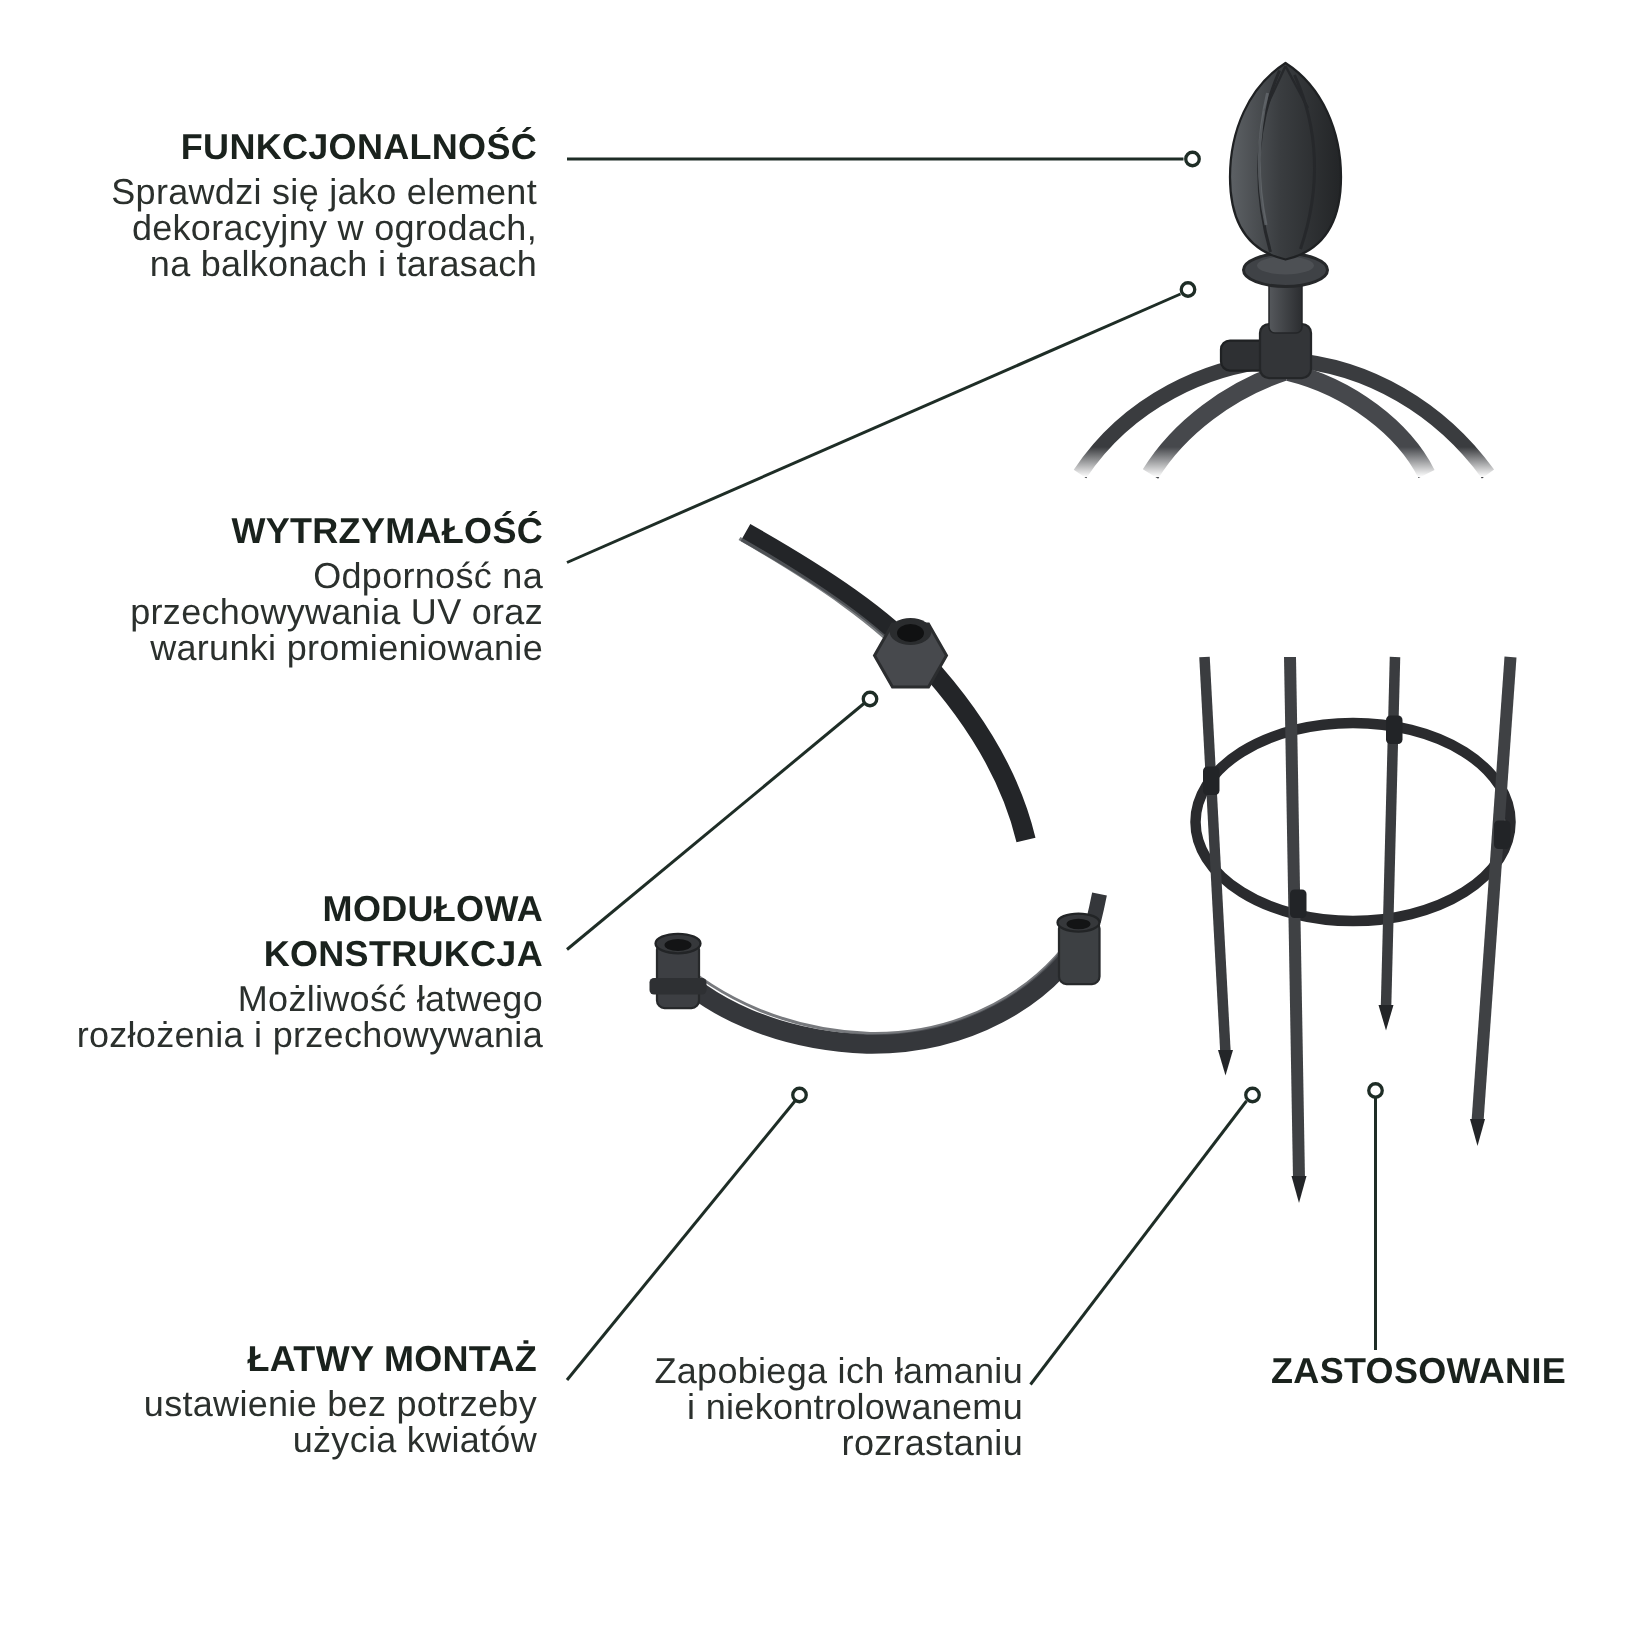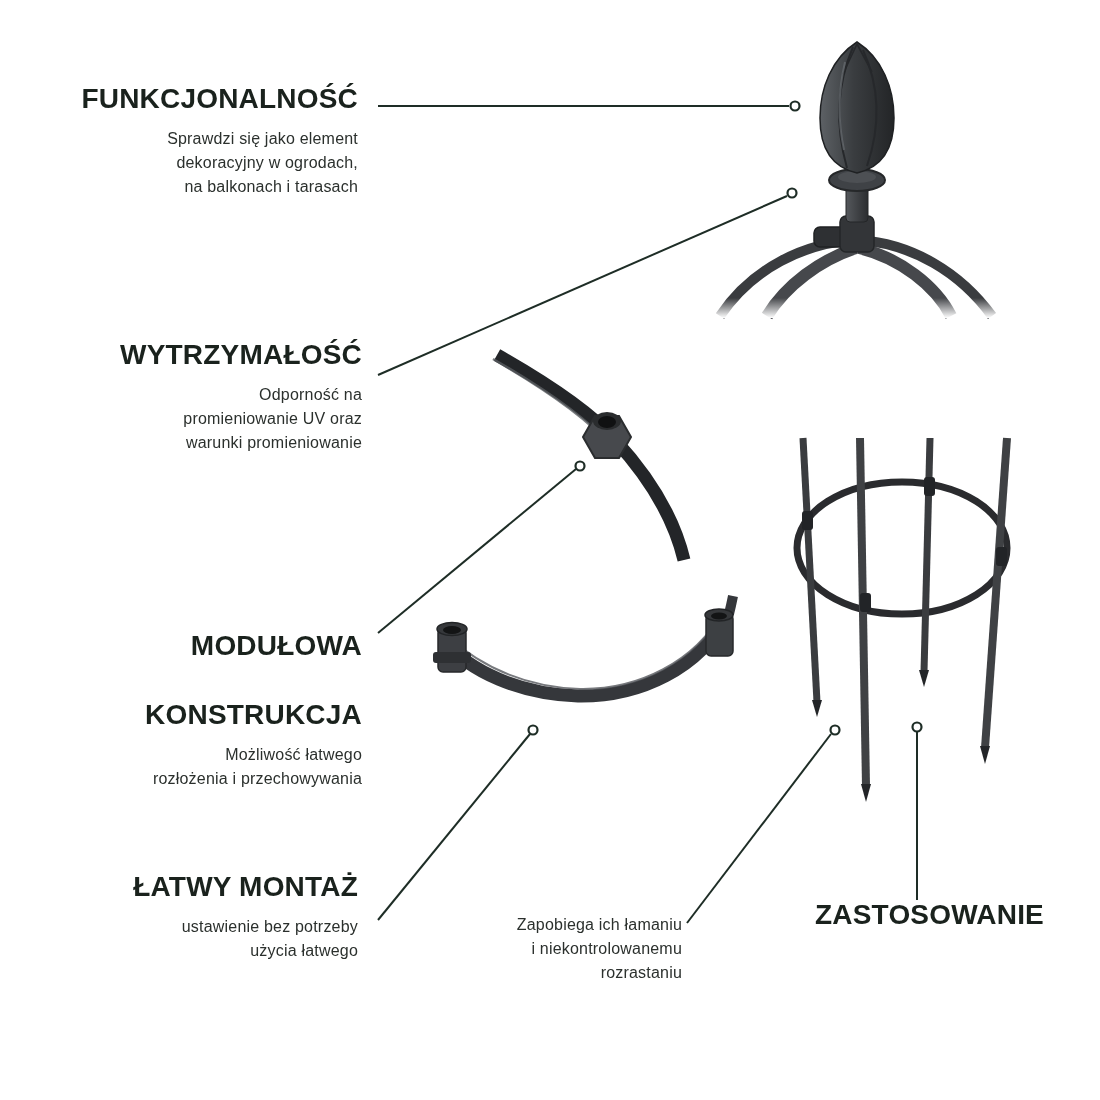--- a/index.html
+++ b/index.html
@@ -3,31 +3,31 @@
 <meta charset="utf-8">
 <style>
   html,body{margin:0;padding:0;background:#ffffff;}
   .canvas{
     position:relative;width:1100px;height:1100px;background:#ffffff;overflow:hidden;
     font-family:"Liberation Sans",sans-serif;
   }
   .art{position:absolute;left:0;top:0;}
   .section{position:absolute;text-align:right;}
   .sec-title{
-    margin:0;font-size:28px;font-weight:700;line-height:30px;
+    margin:0;font-size:24px;font-weight:700;line-height:30px;
     color:#1a221d;letter-spacing:.2px;
   }
-  .sec-title .tl{display:block;margin-top:39px;}
-  .sec-body{margin-top:13px;font-size:16px;line-height:24px;color:#2b302d;letter-spacing:.2px;}
+  .sec-title .tl{display:block;}
+  .sec-body{margin-top:3px;font-size:24px;line-height:24px;color:#2b302d;letter-spacing:.2px;}
   .sec-body .bl{display:block;white-space:nowrap;}
   
   .sec1{left:40px;top:84px;width:318px;}
   .sec2{left:40px;top:340px;width:322px;}
   .sec3{left:24px;top:592px;width:338px;}
-  .sec4{left:40px;top:872px;width:318px;}
+  .sec4{left:40px;top:892px;width:318px;}
   .sec5{left:392px;top:900px;width:290px;}
   .sec6{left:712px;top:900px;width:332px;}
 </style>
 </head>
 <body>
 
 <div class="canvas">
 
   <svg class="art" width="1100" height="1100" viewBox="0 0 1100 1100">
     <defs>
@@ -141,41 +141,41 @@
       <span class="bl">Sprawdzi się jako element</span>
       <span class="bl">dekoracyjny w ogrodach,</span>
       <span class="bl">na balkonach i tarasach</span>
     </div>
   </div>
 
   <div class="section sec2">
     <h2 class="sec-title">WYTRZYMAŁOŚĆ</h2>
     <div class="sec-body">
       <span class="bl">Odporność na</span>
-      <span class="bl">promieniowanie UV oraz</span>
+      <span class="bl">przechowywania UV oraz</span>
       <span class="bl">warunki promieniowanie</span>
     </div>
   </div>
 
   <div class="section sec3">
     <h2 class="sec-title">
       <span class="tl">MODUŁOWA</span>
       <span class="tl">KONSTRUKCJA</span>
     </h2>
     <div class="sec-body">
       <span class="bl">Możliwość łatwego</span>
       <span class="bl">rozłożenia i przechowywania</span>
     </div>
   </div>
 
   <div class="section sec4">
     <h2 class="sec-title">ŁATWY MONTAŻ</h2>
     <div class="sec-body">
       <span class="bl">ustawienie bez potrzeby</span>
-      <span class="bl">użycia łatwego</span>
+      <span class="bl">użycia kwiatów</span>
     </div>
   </div>
 
   <div class="section sec5">
     <div class="sec-body">
       <span class="bl">Zapobiega ich łamaniu</span>
       <span class="bl">i niekontrolowanemu</span>
       <span class="bl">rozrastaniu</span>
     </div>
   </div>

